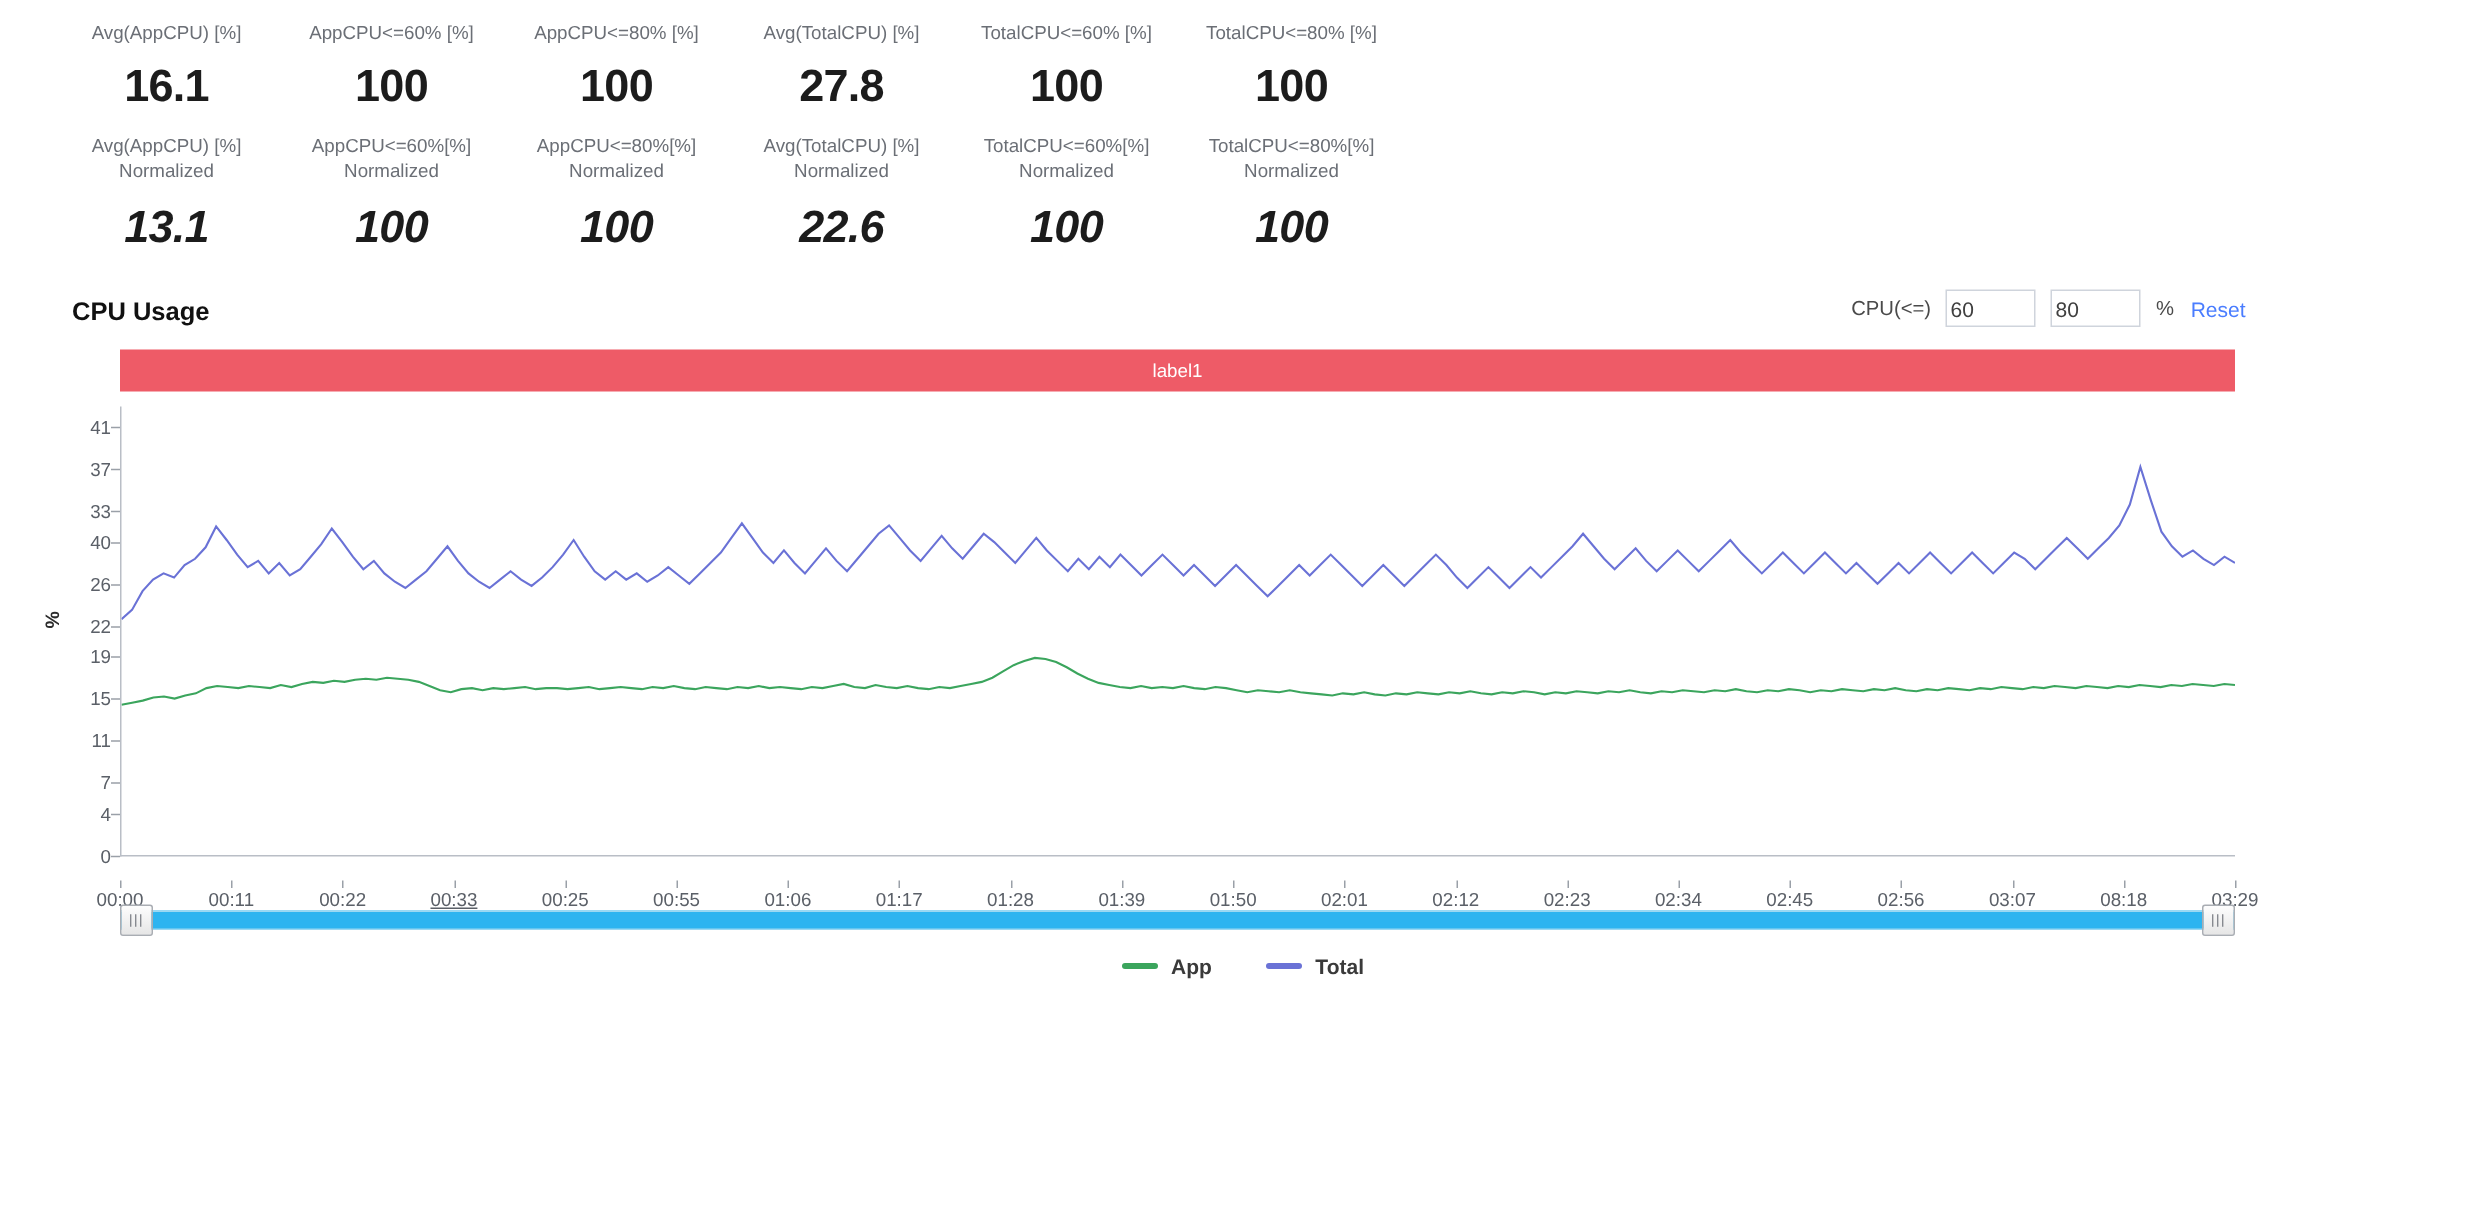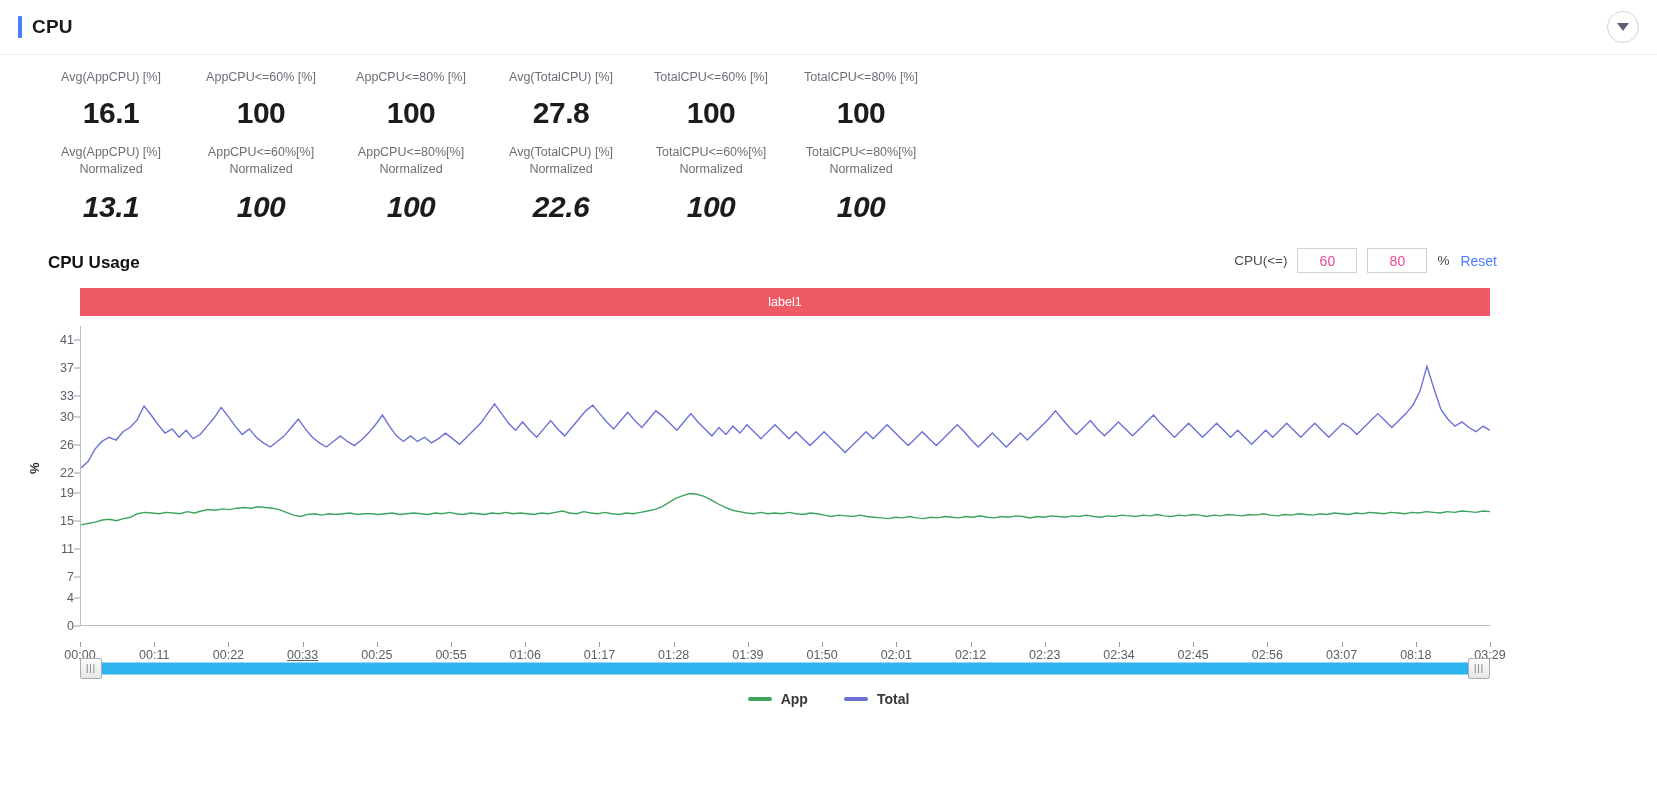--- a/index.html
+++ b/index.html
@@ -101,23 +101,23 @@
   }
   .ctl-label {
     font-size: 13.5px;
     color: #4a4a4a;
     margin-right: 10px;
   }
   .num-input {
     width: 60px; height: 25px;
     border: 1px solid #cfd4dc;
     background: #fff;
-    text-align: center;
+    text-align: left;
     font-size: 14px;
-    color: #ec4899;
+    color: #404040;
     font-family: "Liberation Sans", sans-serif;
     outline: none;
     margin-right: 10px;
   }
   .pct-sign { font-size: 13.5px; color: #4a4a4a; margin-right: 11px; }
   .reset-link {
     font-size: 14px;
     color: #4a7dff;
     cursor: pointer;
     text-decoration: none;
@@ -231,27 +231,20 @@
   }
   .legend-item { display: flex; align-items: center; gap: 9px; cursor: pointer; }
   .legend-swatch { width: 24px; height: 4px; border-radius: 2px; }
   .legend-text { font-size: 14px; color: #3a3a3a; }
 </style>
 </head>
 <body>
 
 <div class="page">
 
-  <div class="panel-header">
-    <div class="accent-bar"></div>
-    <div class="panel-title">CPU</div>
-    <div class="collapse-btn">
-      <span class="caret"></span>
-    </div>
-  </div>
 
   <div class="kpi-block">
     <div class="kpi-row row1">
         <div class="kpi">
           <div class="kpi-label">Avg(AppCPU) [%]</div>
           <div class="kpi-value">16.1</div>
         </div>
         <div class="kpi">
           <div class="kpi-label">AppCPU&lt;=60% [%]</div>
           <div class="kpi-value">100</div>
@@ -324,21 +317,21 @@
 
   <div class="chart-area">
     <div class="y-axis-title">%</div>
     <div class="ytick-holder">
         <div class="ytick" style="top: 13.9535px;">41</div>
         <div class="ytickmark" style="top: 13.9535px;"></div>
         <div class="ytick" style="top: 41.8605px;">37</div>
         <div class="ytickmark" style="top: 41.8605px;"></div>
         <div class="ytick" style="top: 69.7674px;">33</div>
         <div class="ytickmark" style="top: 69.7674px;"></div>
-        <div class="ytick" style="top: 90.6977px;">30</div>
+        <div class="ytick" style="top: 90.6977px;">40</div>
         <div class="ytickmark" style="top: 90.6977px;"></div>
         <div class="ytick" style="top: 118.605px;">26</div>
         <div class="ytickmark" style="top: 118.605px;"></div>
         <div class="ytick" style="top: 146.512px;">22</div>
         <div class="ytickmark" style="top: 146.512px;"></div>
         <div class="ytick" style="top: 167.442px;">19</div>
         <div class="ytickmark" style="top: 167.442px;"></div>
         <div class="ytick" style="top: 195.349px;">15</div>
         <div class="ytickmark" style="top: 195.349px;"></div>
         <div class="ytick" style="top: 223.256px;">11</div>

